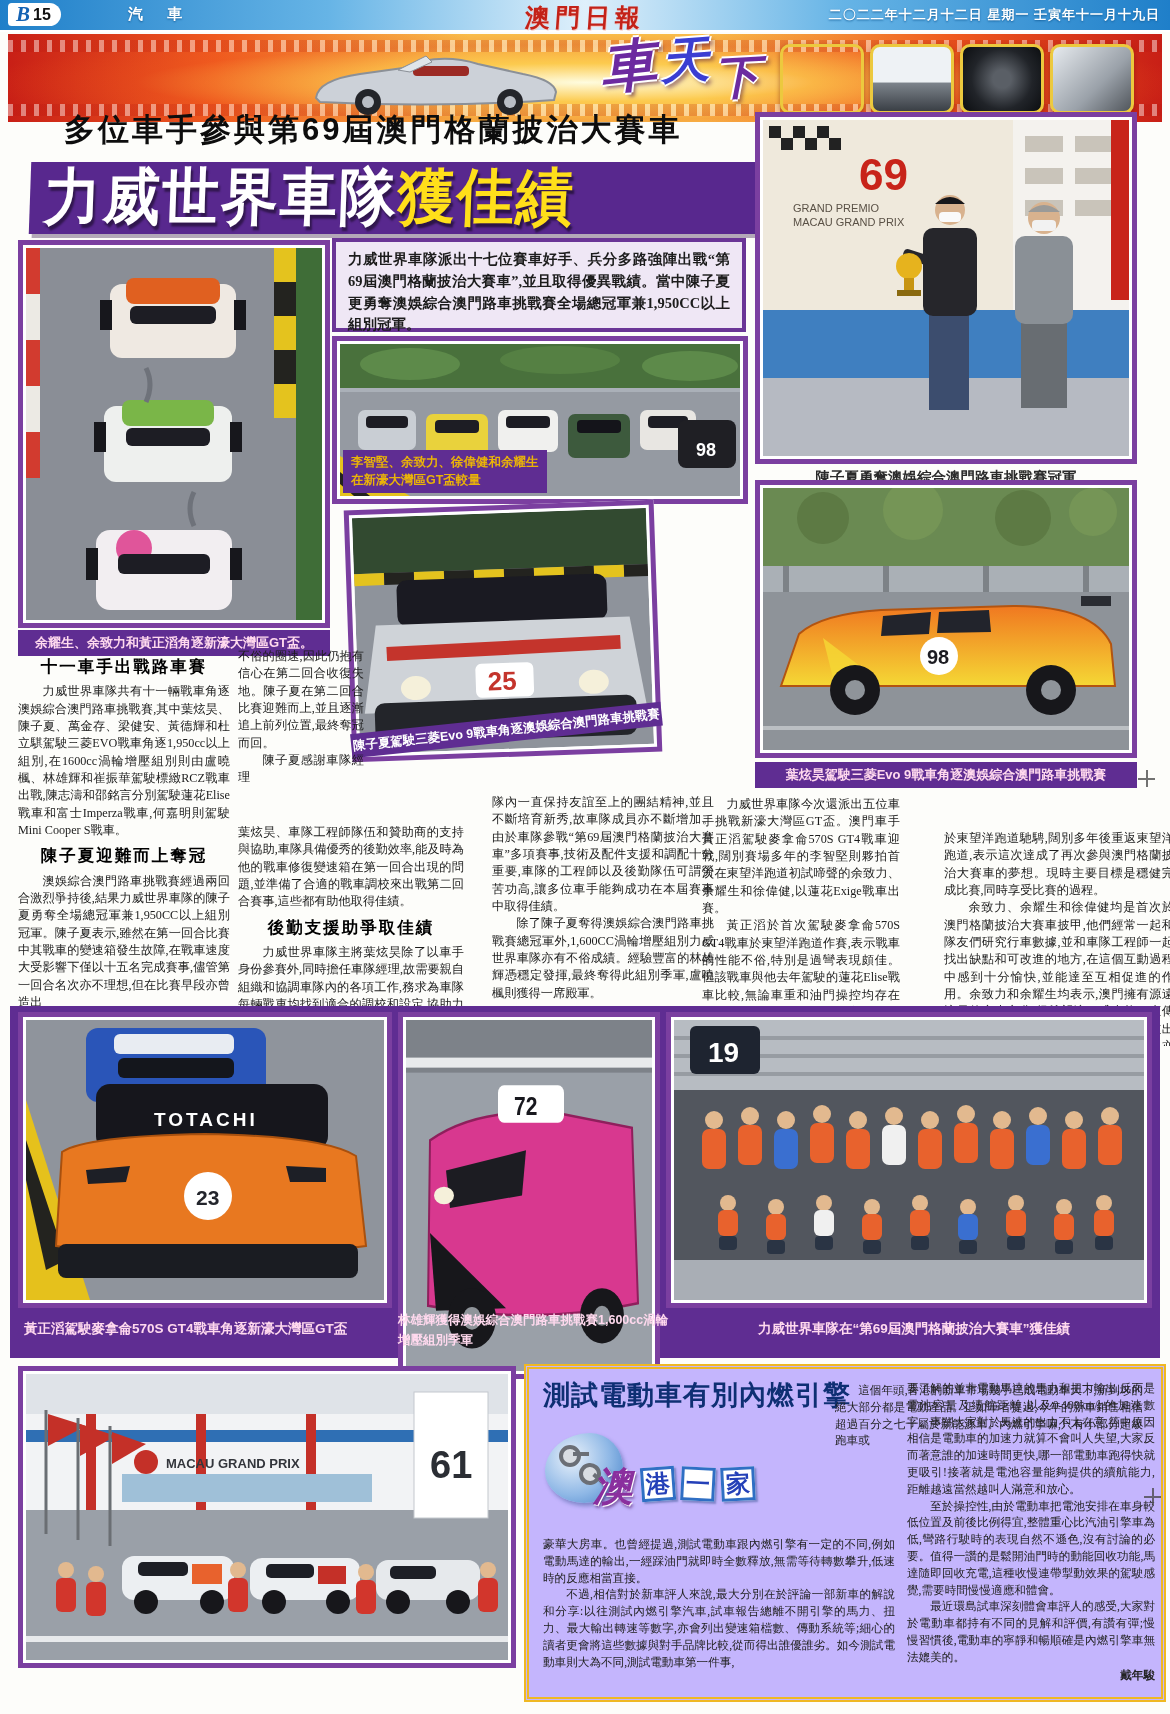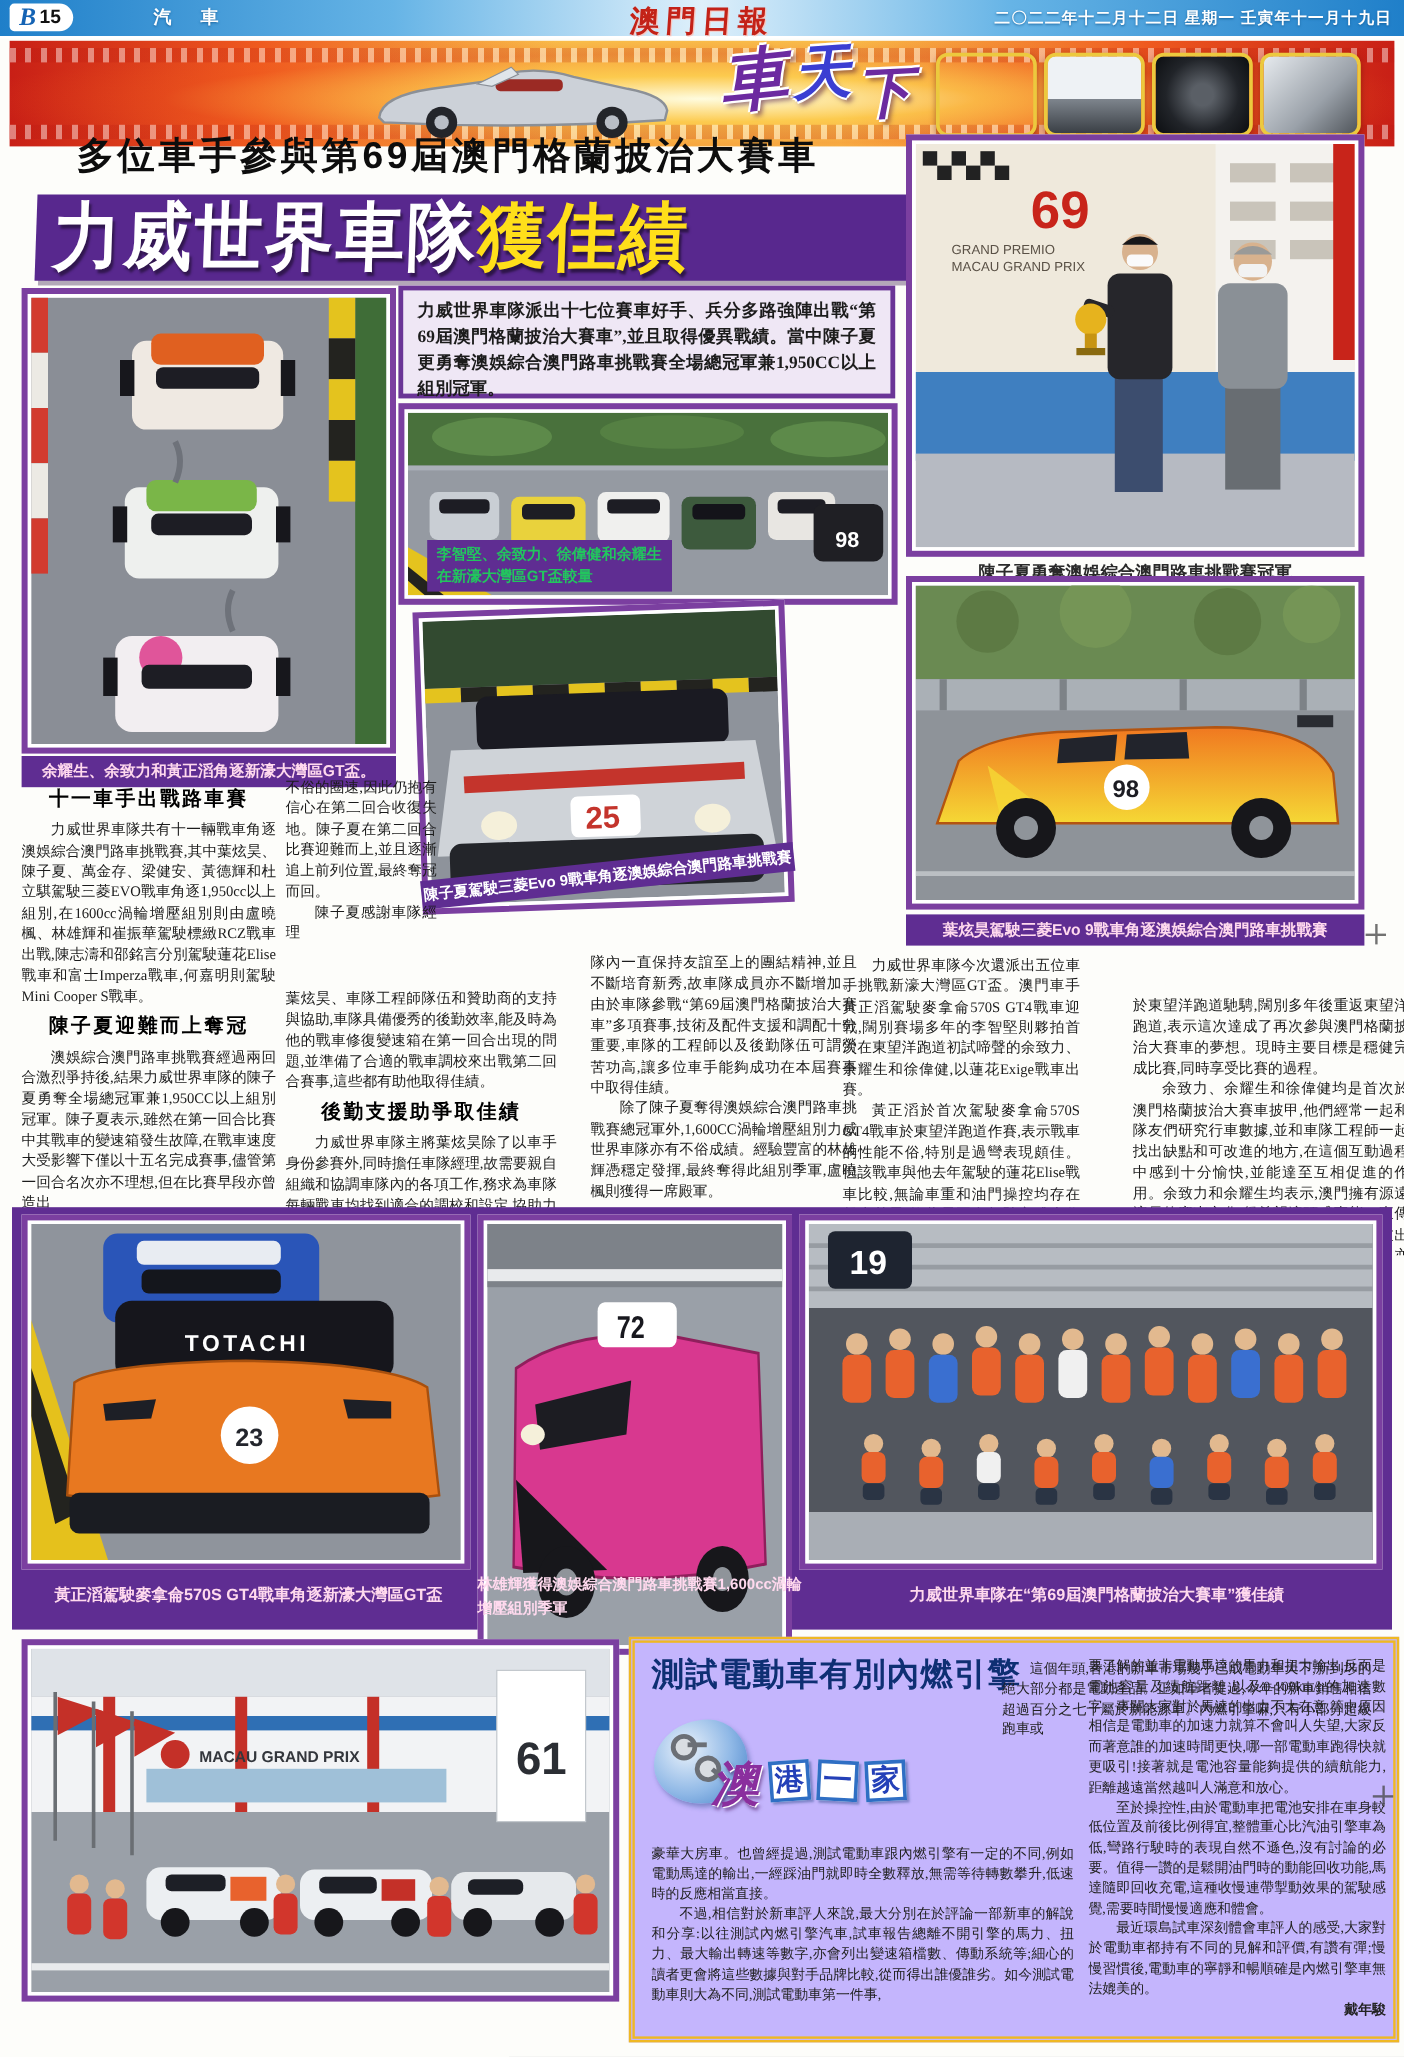--- a/index.html
+++ b/index.html
@@ -30,21 +30,21 @@
   .hbar span{font-weight:900;font-size:57px;letter-spacing:2px;transform:scaleY(1.08);white-space:nowrap;}
   .hw{color:#ffffff;text-shadow:2px 3px 2px rgba(0,0,0,.45);}
   .hy{color:#ffdf1a;text-shadow:2px 3px 2px rgba(0,0,0,.5);}
   
   .ph{border:5px solid #7b3fa0;background:#fff;padding:3px;box-sizing:border-box;}
   .ph svg{display:block;width:100%;height:100%;}
   .capbar{background:#5f2d92;color:#ffd9ee;font-size:13px;font-weight:bold;text-align:center;line-height:26px;white-space:nowrap;overflow:hidden;}
   .capdark{color:#2a2a2a;font-size:14.5px;font-weight:bold;text-align:center;}
   .introbox{left:332px;top:238px;width:414px;height:94px;background:#efe7f5;border:4px solid #6a3596;box-sizing:border-box;padding:7px 12px 0;font-size:14.5px;font-weight:600;color:#1c1c1c;line-height:1.5;text-align:justify;font-family:"Liberation Serif",serif;}
   .introbox .by{display:block;text-align:right;font-weight:bold;letter-spacing:6px;}
-  .ovcap{position:absolute;left:19px;bottom:6px;background:#5f2d92;color:#22c55e;font-size:12.5px;font-weight:bold;padding:3px 8px;line-height:1.5;}
+  .ovcap{position:absolute;left:6px;bottom:6px;background:#5f2d92;color:#eab308;font-size:12.5px;font-weight:bold;padding:3px 8px;line-height:1.5;}
   .diagcap{position:absolute;left:-6px;right:-6px;bottom:10px;background:#5f2d92;color:#fff;font-size:12.5px;font-weight:bold;text-align:center;line-height:24px;transform:rotate(-4deg);white-space:nowrap;}
   
   .col{font-family:"Liberation Serif",serif;font-size:12.2px;line-height:1.42;color:#1b1b1b;text-align:justify;overflow:hidden;}
   .col p{margin:0;text-indent:2em;}
   .col p.ni{text-indent:0;}
   .subhead{font-family:"Liberation Sans",sans-serif;font-size:16.5px;font-weight:800;text-align:center;letter-spacing:2px;color:#000;margin:5px 0 5px;text-indent:0 !important;}
   
   .midband{left:10px;top:1006px;width:1150px;height:352px;background:#5f2d92;}
   .midcap{color:#ffd9ee;font-size:13.5px;font-weight:bold;white-space:nowrap;}
   
@@ -419,21 +419,21 @@
         <use href="#pc" x="140" y="176" style="color:#f0f0f0"></use>
         <use href="#pc" x="188" y="180" style="color:#e8622d"></use>
         <use href="#pc" x="236" y="176" style="color:#e8622d"></use>
         <use href="#pc" x="284" y="180" style="color:#3a6fd0"></use>
         <use href="#pc" x="332" y="176" style="color:#e8622d"></use>
         <use href="#pc" x="380" y="180" style="color:#e8622d"></use>
         <use href="#pc" x="420" y="176" style="color:#e8622d"></use>
       <rect y="240" width="470" height="40" fill="#a9aeb5"></rect>
     </svg>
   </div>
-  <div class="abs midcap" style="left:24px;top:1320px;width:366px;text-align:center;">黃正滔駕駛麥拿侖570S GT4戰車角逐新濠大灣區GT盃</div>
+  <div class="abs midcap" style="left:24px;top:1320px;width:366px;text-align:left;">黃正滔駕駛麥拿侖570S GT4戰車角逐新濠大灣區GT盃</div>
   <div class="abs midcap" style="left:398px;top:1312px;width:266px;font-size:12.5px;">林雄輝獲得澳娛綜合澳門路車挑戰賽1,600cc渦輪</div>
   <div class="abs midcap" style="left:398px;top:1332px;width:266px;font-size:12.5px;">增壓組別季軍</div>
   <div class="abs midcap" style="left:676px;top:1320px;width:476px;text-align:center;">力威世界車隊在“第69屆澳門格蘭披治大賽車”獲佳績</div>
 
   <div class="abs ph" style="left:18px;top:1366px;width:498px;height:302px;">
     <svg viewBox="0 0 482 286" preserveAspectRatio="none">
       <rect width="482" height="286" fill="#9aa0a8"></rect>
       <rect width="482" height="40" fill="#dfe3e8"></rect>
       <rect y="40" width="482" height="96" fill="#f2f3f5"></rect>
       <rect y="56" width="482" height="12" fill="#2f6fb4"></rect>

